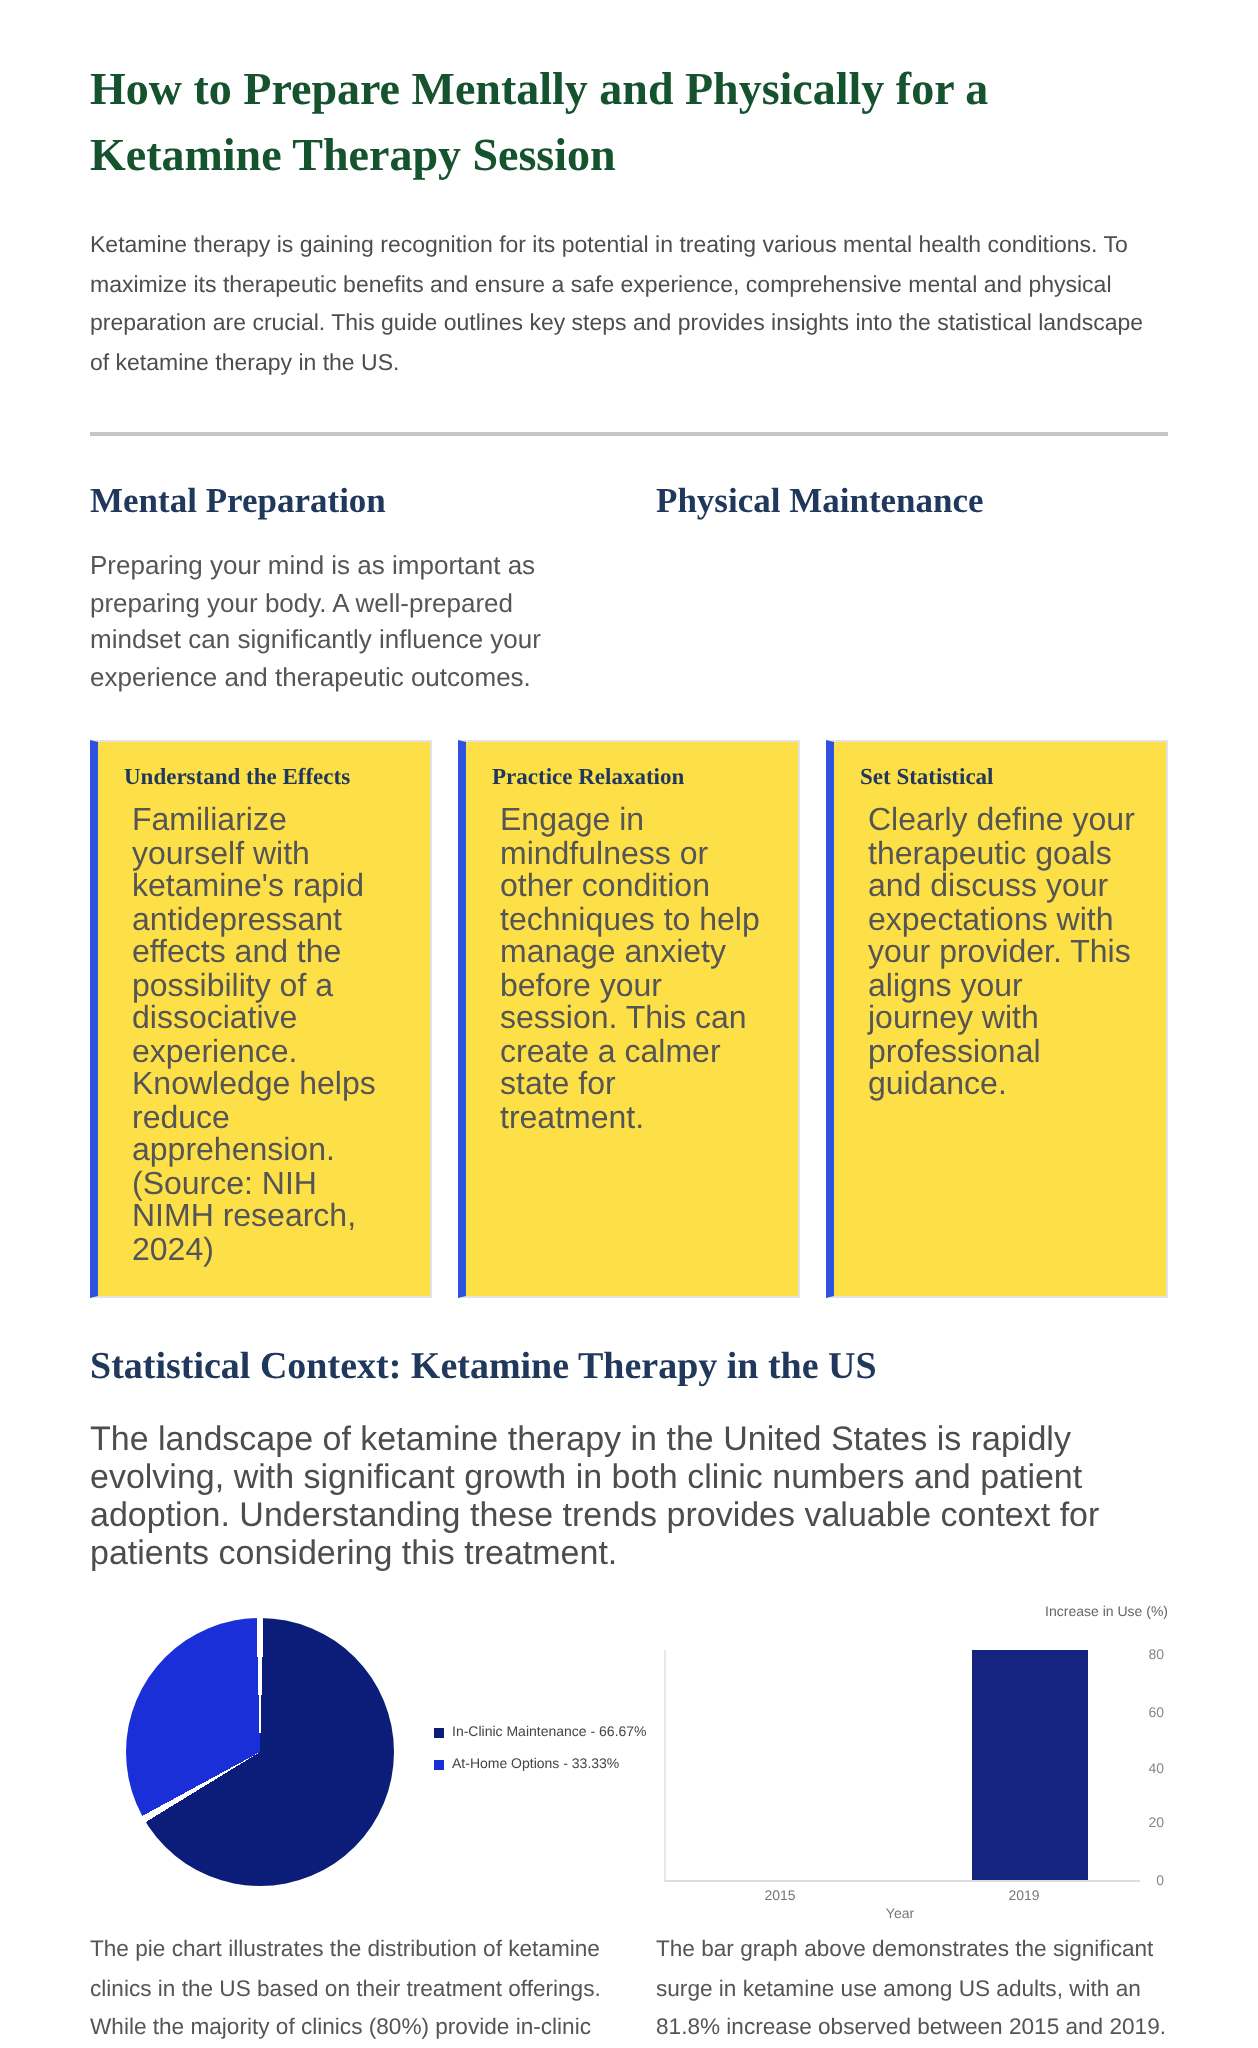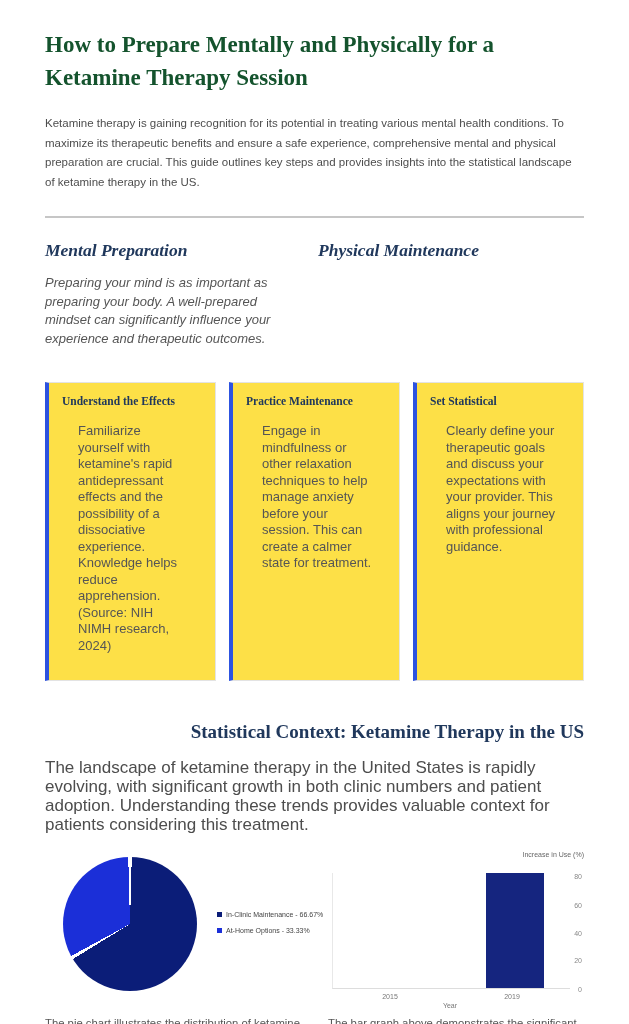--- a/index.html
+++ b/index.html
@@ -16,43 +16,43 @@
   h1.doc-title {
     font-family: "Liberation Serif", serif;
     font-size: 23px; line-height: 33px;
     color: #14532d; font-weight: 700;
     margin: 0 0 20px 0;
   }
   .intro-para { font-size: 11.5px; line-height: 19.5px; color: #4d4d4d; margin: 0 0 24px 0; }
 
   hr.divider { border: none; border-top: 2px solid #c6c6c6; margin: 0 0 22px 0; }
 
-  .two-col { display: grid; grid-template-columns: 255px 257px; column-gap: 18px; margin-bottom: 34px; font-style: italic; }
+  .two-col { display: grid; grid-template-columns: 255px 257px; column-gap: 28px; margin-bottom: 22px; }
   h2.sec-heading {
     font-family: "Liberation Serif", serif;
     font-size: 17.5px; color: #20385c; font-weight: 700;
     margin: 0 0 13px 0;
   }
   .col-body { font-size: 13px; line-height: 18.5px; margin: 0; color: #555; }
 
   .cards { display: grid; grid-template-columns: repeat(3, 1fr); gap: 13px; margin-bottom: 18px; }
   .card {
     background: #fde047;
     border: 1px solid #e3e3e3;
     border-left: 4px solid #2d53e0;
     padding: 12px 11px 10px 13px;
   }
   .card-title {
     font-family: "Liberation Serif", serif;
     font-size: 11.5px; color: #20385c; font-weight: 700;
     margin: 0 0 8px 0;
   }
-  .card-body { font-size: 13px; line-height: 16.5px; margin: 16px; color: #555; }
+  .card-body { font-size: 16px; line-height: 16.5px; margin: 4px; color: #555; }
 
-  h2.stats-heading { font-size: 19px; margin: 40px 0 15px 0; text-align: right; }
+  h2.stats-heading { font-size: 19px; margin: 24px 0 15px 0; }
   .stats-intro { font-size: 17px; line-height: 19px; margin: 0 0 10px 0; }
 
   .charts-row { display: flex; height: 166px; margin-bottom: 4px; }
   .pie-area { position: relative; width: 285px; height: 166px; flex: none; }
   .pie {
     position: absolute; left: 18px; top: 13px;
     width: 134px; height: 134px; border-radius: 50%;
     background: conic-gradient(from 0deg,
       #ffffff 0deg 1.5deg,
       #0b1d78 1.5deg 238.5deg,
@@ -105,22 +105,22 @@
       <h2 class="sec-heading">Physical Maintenance</h2>
     </div>
   </div>
 
   <div class="cards">
     <div class="card">
       <h3 class="card-title">Understand the Effects</h3>
       <p class="card-body">Familiarize yourself with ketamine's rapid antidepressant effects and the possibility of a dissociative experience. Knowledge helps reduce apprehension. (Source: NIH NIMH research, 2024)</p>
     </div>
     <div class="card">
-      <h3 class="card-title">Practice Maintenance</h3>
-      <p class="card-body">Engage in mindfulness or other relaxation techniques to help manage anxiety before your session. This can create a calmer state for treatment.</p>
+      <h3 class="card-title">Practice Relaxation</h3>
+      <p class="card-body">Engage in mindfulness or other condition techniques to help manage anxiety before your session. This can create a calmer state for treatment.</p>
     </div>
     <div class="card">
       <h3 class="card-title">Set Statistical</h3>
       <p class="card-body">Clearly define your therapeutic goals and discuss your expectations with your provider. This aligns your journey with professional guidance.</p>
     </div>
   </div>
 
   <h2 class="sec-heading stats-heading">Statistical Context: Ketamine Therapy in the US</h2>
   <p class="intro-para stats-intro">The landscape of ketamine therapy in the United States is rapidly evolving, with significant growth in both clinic numbers and patient adoption. Understanding these trends provides valuable context for patients considering this treatment.</p>
 

